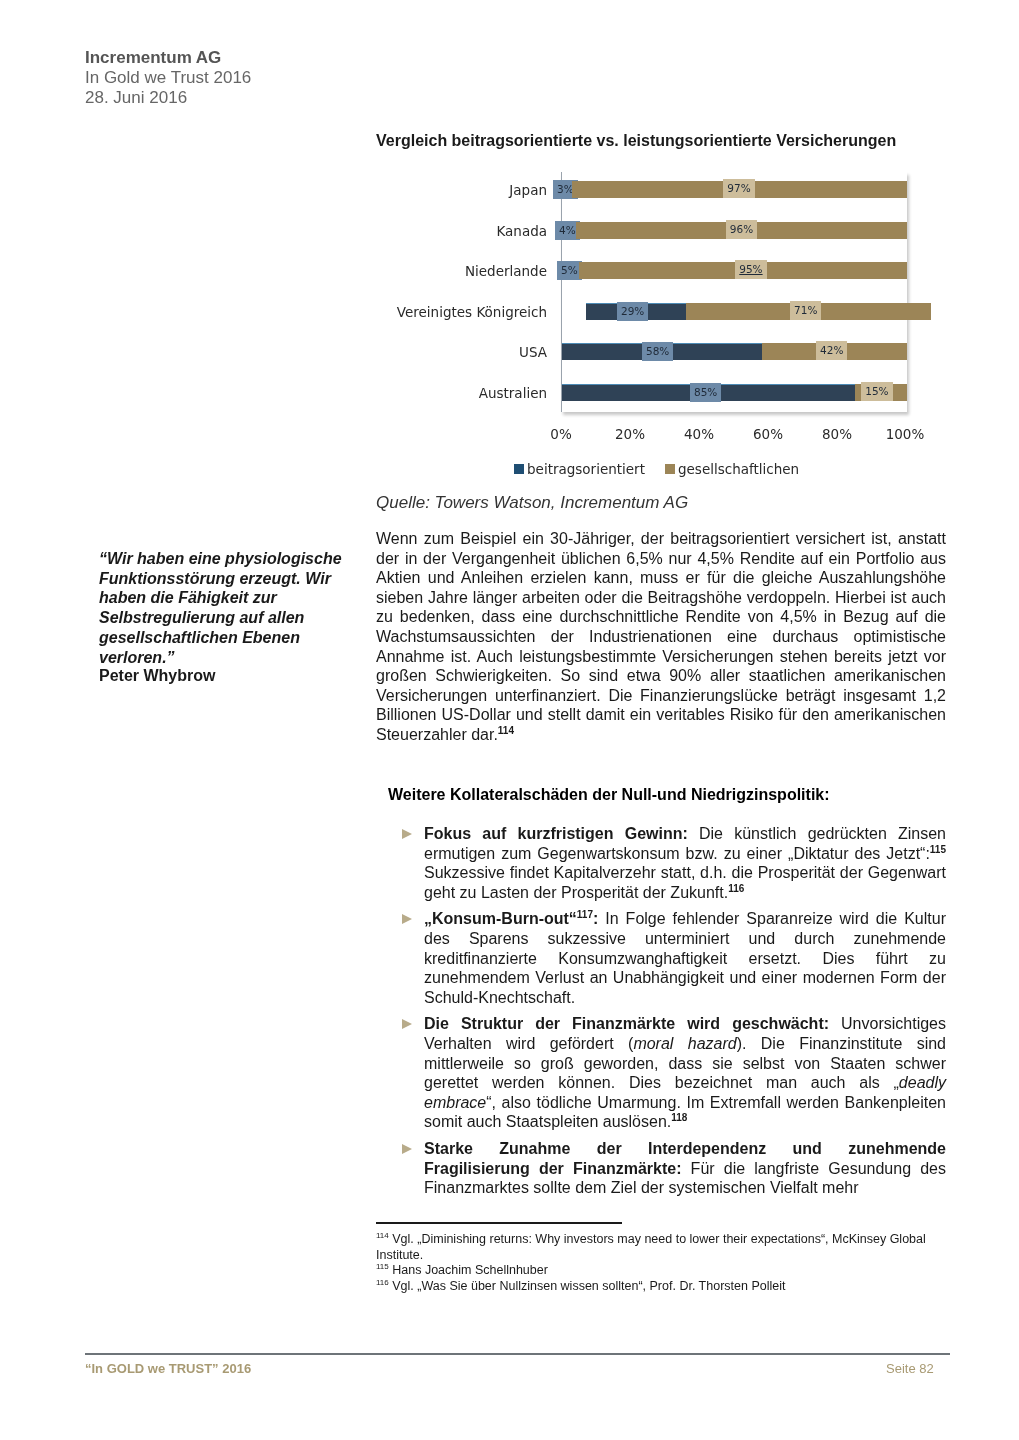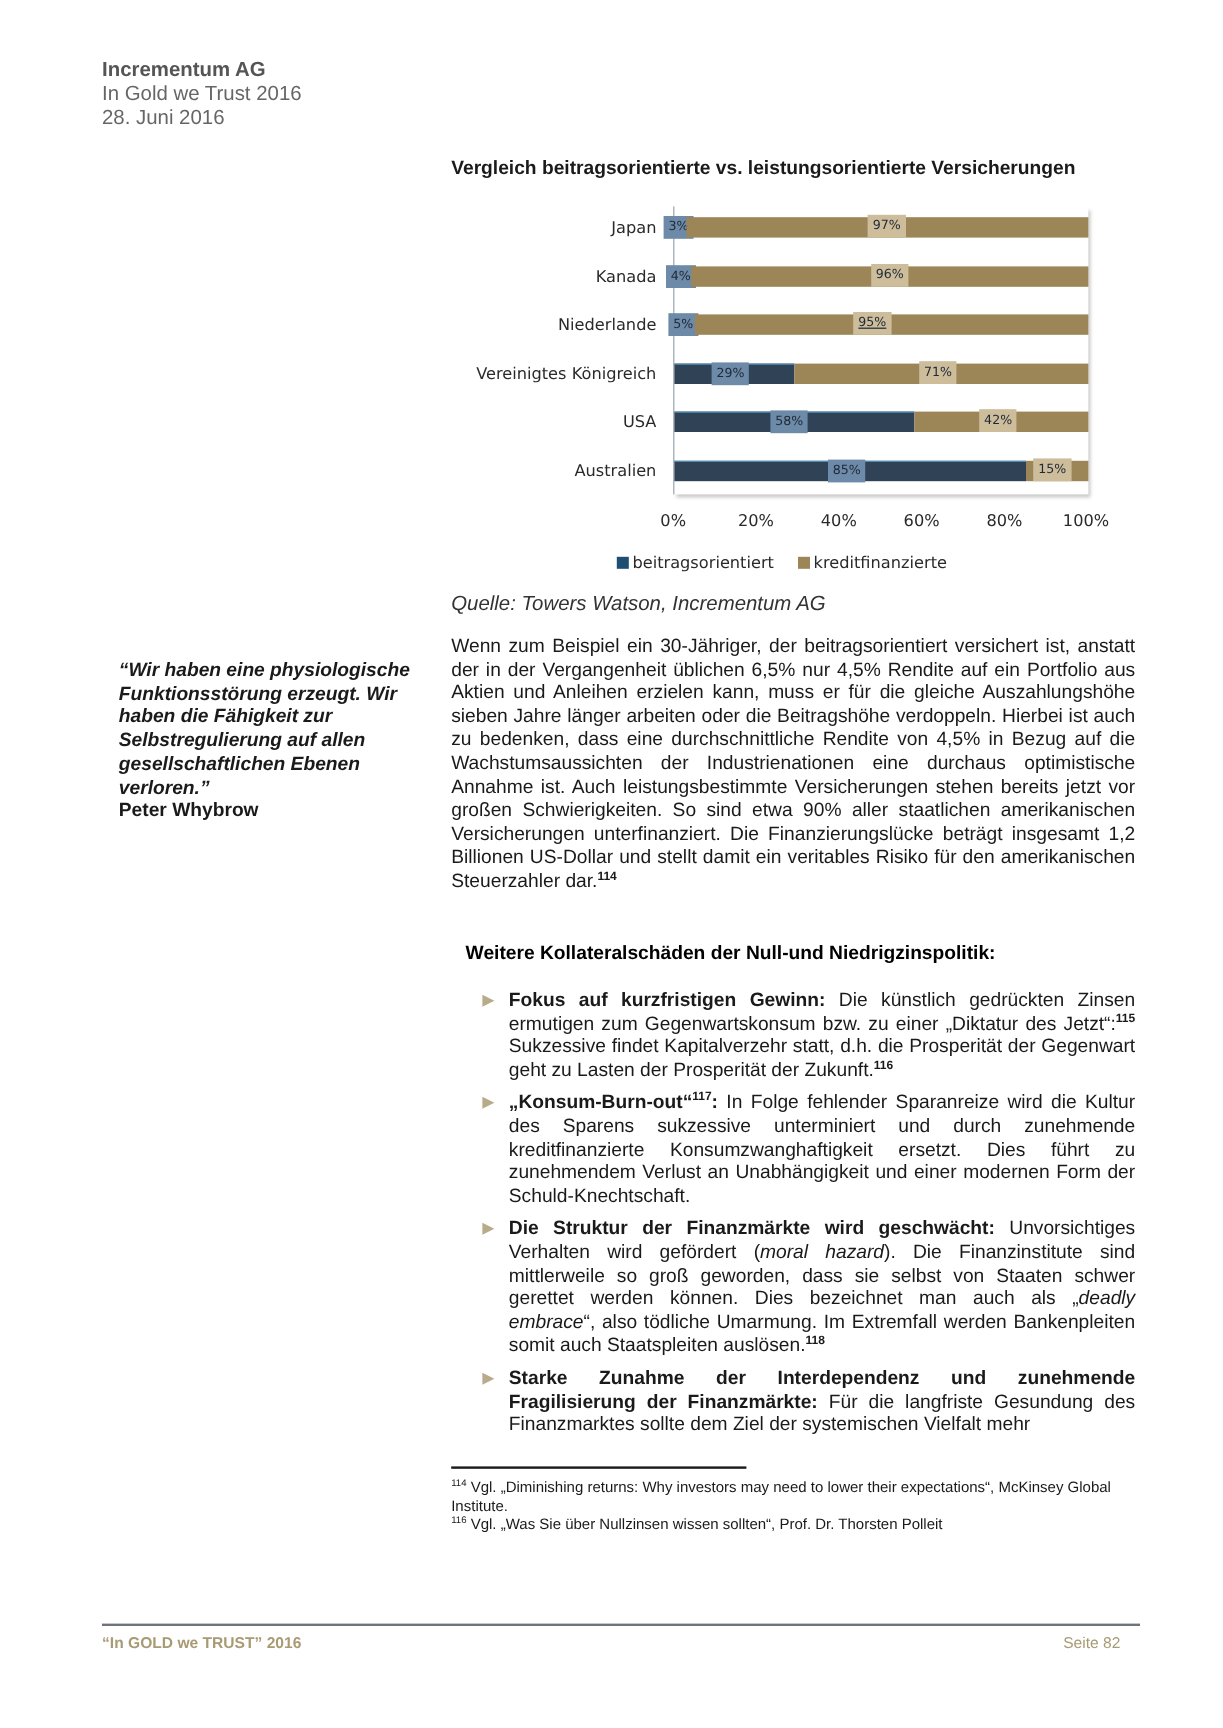--- a/index.html
+++ b/index.html
@@ -91,25 +91,25 @@
       <div class="seg-gold" style="width:96%;">
         <span class="lbl gold" style="left:150px;">96%</span>
       </div>
     </div>
 
     <div class="bar-row" style="top:90px;">
       <div class="seg-blue" style="width:5%;">
         <span class="lbl blue" style="left:-5px;">5%</span>
       </div>
       <div class="seg-gold" style="width:95%;">
-        <span class="lbl gold" style="left:132px;text-decoration:underline;">95%</span>
+        <span class="lbl gold" style="left:156px;text-decoration:underline;">95%</span>
       </div>
     </div>
 
-    <div class="bar-row" style="top:131px;">
+    <div class="bar-row" style="top:131px;padding-left:24px;">
       <div class="seg-blue" style="width:29%;">
         <span class="lbl blue" style="left:31px;">29%</span>
       </div>
       <div class="seg-gold" style="width:71%;">
         <span class="lbl gold" style="left:104px;text-align:center;">71%</span>
       </div>
     </div>
 
     <div class="bar-row" style="top:171px;">
       <div class="seg-blue" style="width:58%;">
@@ -137,21 +137,21 @@
   <div class="tick" style="left:837px;">80%</div>
   <div class="tick" style="left:905px;">100%</div>
 
   <div class="abs legend">
     <div class="legend-item">
       <span class="swatch" style="background:#1f4e73;"></span>
       <span>beitragsorientiert</span>
     </div>
     <div class="legend-item">
       <span class="swatch" style="background:#9c8557;"></span>
-      <span>kreditfinanzierte</span>
+      <span>gesellschaftlichen</span>
     </div>
   </div>
 </div>
 
 <div class="abs source">Quelle: Towers Watson, Incrementum AG</div>
 
 <div class="abs quote">“Wir haben eine physiologische Funktionsstörung erzeugt. Wir haben die Fähigkeit zur Selbstregulierung auf allen gesellschaftlichen Ebenen verloren.”</div>
 <div class="abs quote-author">Peter Whybrow</div>
 
 <div class="abs body-text"><span>Wenn zum Beispiel ein 30-Jähriger, der beitragsorientiert versichert ist, anstatt der in der Vergangenheit üblichen 6,5% nur 4,5% Rendite auf ein Portfolio aus Aktien und Anleihen erzielen kann, muss er für die gleiche Auszahlungshöhe sieben Jahre länger arbeiten oder die Beitragshöhe verdoppeln. Hierbei ist auch zu bedenken, dass eine durchschnittliche Rendite von 4,5% in Bezug auf die Wachstumsaussichten der Industrienationen eine durchaus optimistische Annahme ist. Auch leistungsbestimmte Versicherungen stehen bereits jetzt vor großen Schwierigkeiten. So sind etwa 90% aller staatlichen amerikanischen Versicherungen unterfinanziert. Die Finanzierungslücke beträgt insgesamt 1,2 Billionen US-Dollar und stellt damit ein veritables Risiko für den amerikanischen Steuerzahler dar.</span><sup>114</sup></div>
@@ -173,18 +173,19 @@
   </div>
   <div class="bullet">
     <span class="bullet-icon"></span>
     <b>Starke Zunahme der Interdependenz und zunehmende Fragilisierung der Finanzmärkte:</b><span> Für die langfriste Gesundung des Finanzmarktes sollte dem Ziel der systemischen Vielfalt mehr</span>
   </div>
 </div>
 
 <div class="abs fn-rule"></div>
 <div class="abs footnotes">
   <div><sup>114</sup><span> Vgl. „Diminishing returns: Why investors may need to lower their expectations“, McKinsey Global Institute.</span></div>
+  <div><sup>115</sup><span> Hans Joachim Schellnhuber</span></div>
   <div><sup>116</sup><span> Vgl. „Was Sie über Nullzinsen wissen sollten“, Prof. Dr. Thorsten Polleit</span></div>
 </div>
 
 <div class="abs footer-rule"></div>
 <div class="abs footer-left">“In GOLD we TRUST” 2016</div>
 <div class="abs footer-right">Seite 82</div>
 
 </body></html>

